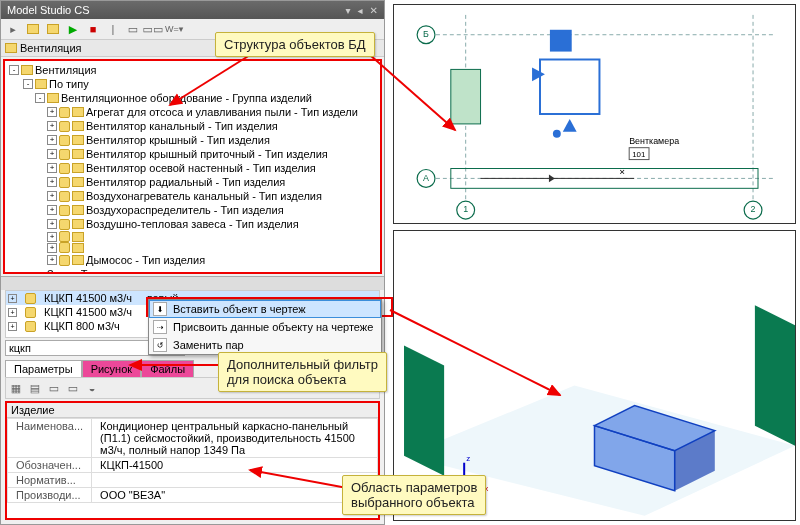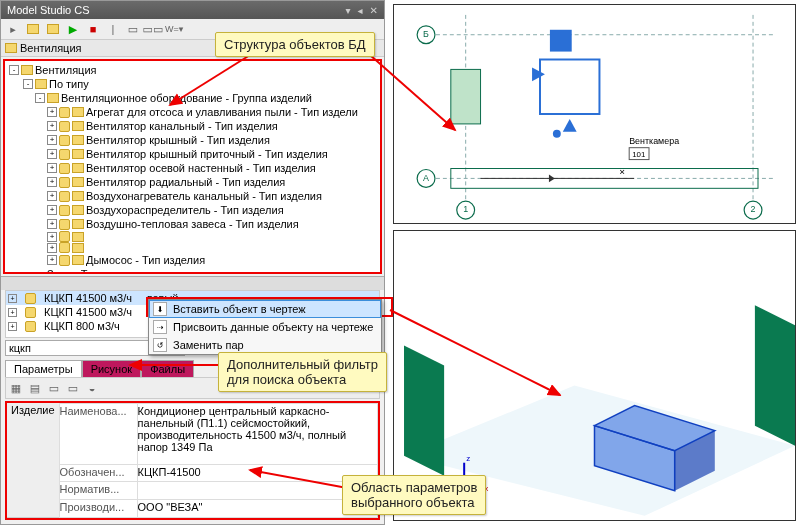--- a/index.html
+++ b/index.html
@@ -24,27 +24,27 @@
   .list-row .plus { width: 9px; height: 9px; border: 1px solid #888; font-size: 7px; text-align: center; line-height: 7px; }
   .list-sel { background: #cde5ff; }
   .ctx-menu { position: absolute; left: 148px; top: 299px; background: #f7f7f7; border: 1px solid #888; box-shadow: 2px 2px 4px rgba(0,0,0,.3); z-index: 50; }
   .ctx-item { display: flex; align-items: center; gap: 6px; padding: 2px 8px 2px 4px; font-size: 11px; }
   .ctx-item.hov { background: #cde5ff; border: 1px solid #3b8edb; padding: 1px 7px 1px 3px; }
   .ctx-icon { width: 14px; height: 14px; background: #fff; border: 1px solid #aaa; display: inline-flex; align-items: center; justify-content: center; font-size: 8px; }
   .ctx-menu-border { position: absolute; border: 2px solid #e00; left: 146px; top: 297px; width: 247px; height: 20px; z-index: 49; pointer-events: none; }
   .filter-row { margin: 2px 4px; display: flex; align-items: center; gap: 2px; }
   .filter-input { flex: 0 0 180px; border: 1px solid #aaa; padding: 1px 3px; font-size: 11px; height: 16px; background: #fff; }
   .tabs { margin: 2px 4px 0; display: flex; gap: 0; font-size: 11px; }
-  .tab { padding: 2px 8px; border: 1px solid #aaa; border-bottom: none; background: #be185d; }
+  .tab { padding: 2px 8px; border: 1px solid #aaa; border-bottom: none; background: #ec4899; }
   .tab.active { background: #fff; }
   .toolbar2 { background: #eee; border: 1px solid #ccc; margin: 0 4px; padding: 2px; display: flex; gap: 3px; }
-  .params-wrap { flex: 1; margin: 2px 4px 4px; border: 2px solid #e00; background: #fff; overflow: hidden; display: flex; flex-direction: row; }
+  .params-wrap { flex: 1; margin: 2px 4px 4px; border: 2px solid #e00; background: #fff; overflow: hidden; display: flex; flex-direction: column; }
   .params-hdr { background: #eee; padding: 1px 4px; font-size: 11px; border-bottom: 1px solid #ccc; }
   .params-table { width: 100%; border-collapse: collapse; font-size: 11px; }
-  .params-table td { border: 1px solid #ddd; padding: 1px 0; vertical-align: top; }
+  .params-table td { border: 1px solid #ddd; padding: 1px 8px; vertical-align: top; }
   .params-table td:first-child { width: 78px; color: #555; }
   .right-panel { flex: 1; display: flex; flex-direction: column; gap: 6px; padding: 4px 4px 4px 8px; }
   .view { border: 1px solid #333; background: #fff; position: relative; overflow: hidden; }
   .view-top { flex: 0 0 220px; }
   .view-bot { flex: 1; }
   .callout { position: absolute; background: #fffac0; border: 1px solid #c5b23b; padding: 4px 8px; font-size: 13px; color: #222; box-shadow: 1px 1px 2px rgba(0,0,0,.2); z-index: 60; border-radius: 2px; }
   .arrow-svg { position: absolute; z-index: 55; pointer-events: none; }
   
   .grid-dash { stroke: #8aa; stroke-width: 1; stroke-dasharray: 4 3; }
   .bub { stroke: #0a6b4b; stroke-width: 1.2; fill: #fff; }

